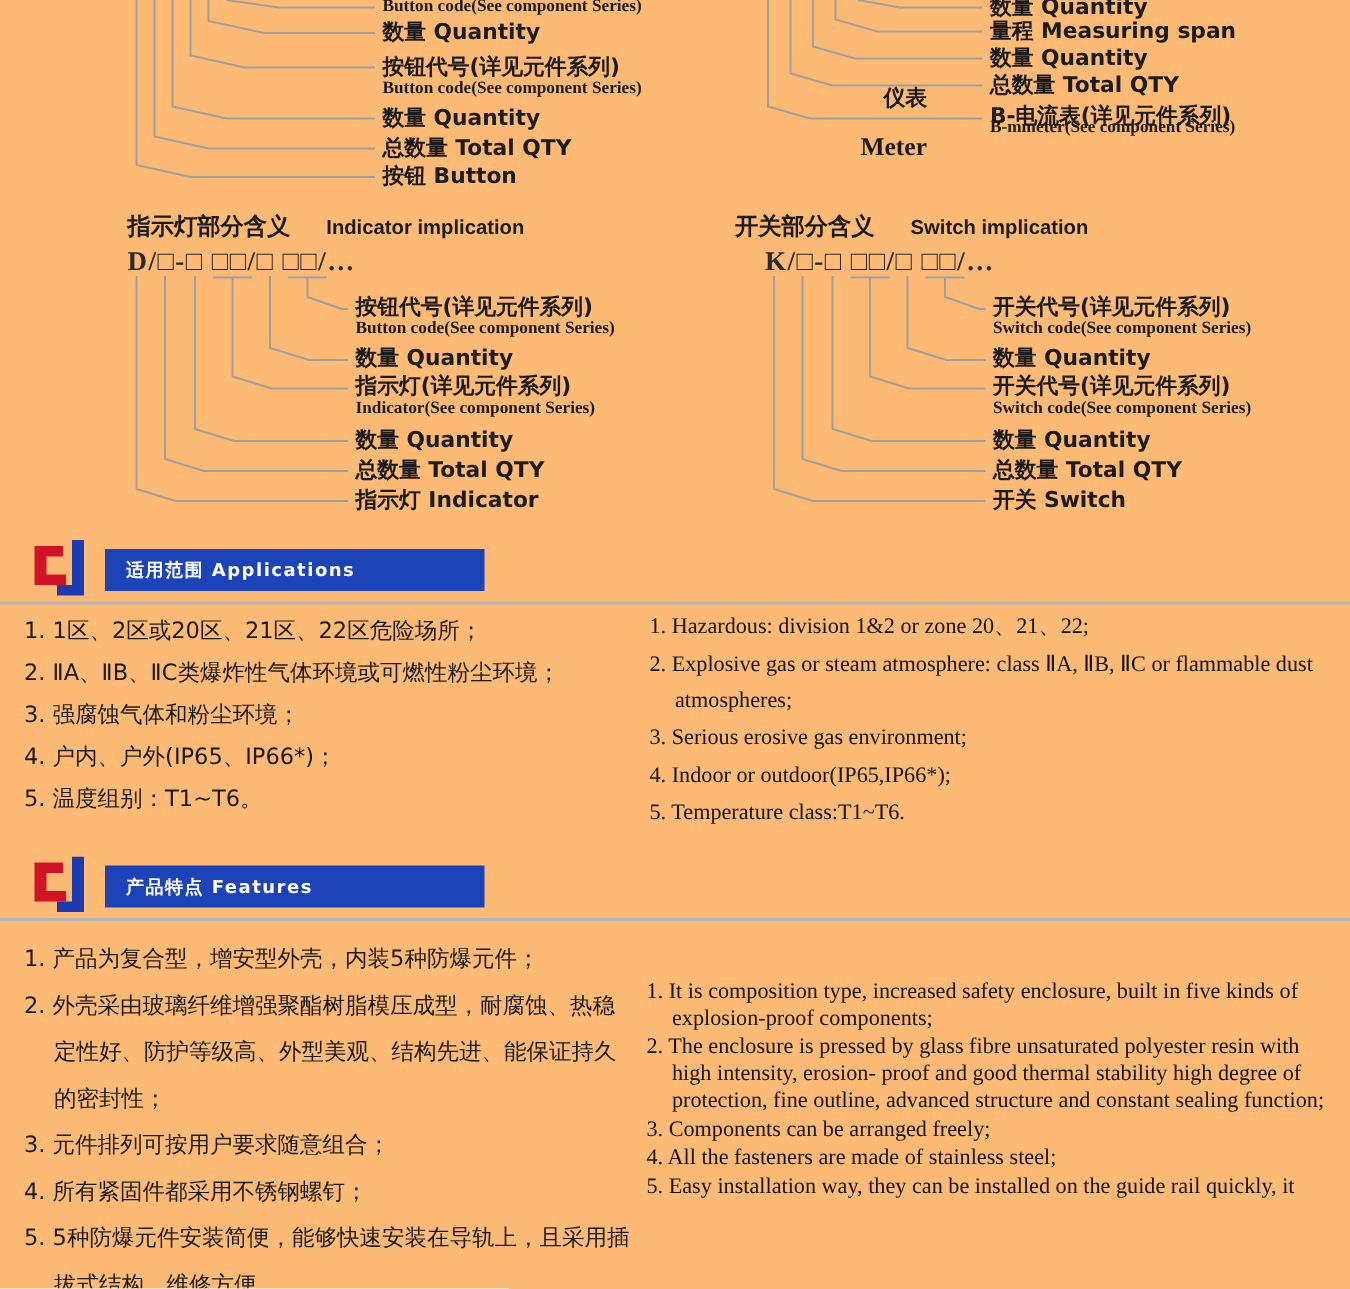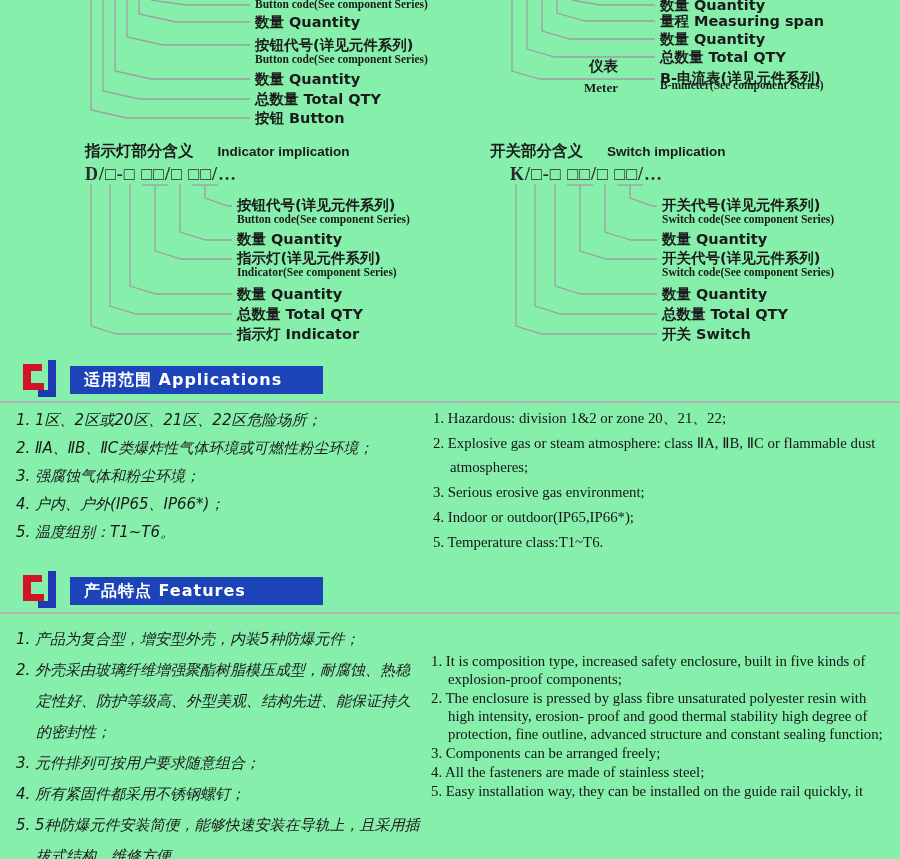--- a/index.html
+++ b/index.html
@@ -1,34 +1,34 @@
 <!DOCTYPE html>
 <html><head>
 <meta charset="utf-8">
 <style>
   html,body{margin:0;padding:0;background:#fff;}
-  .page{position:relative;width:900px;height:859px;background:#86efac;overflow:hidden;
+  .page{position:relative;width:900px;height:859px;background:#fdba74;overflow:hidden;
         font-family:"DejaVu Sans","Liberation Sans",sans-serif;color:#1b1b1b;}
   svg.lines{position:absolute;left:0;top:0;pointer-events:none;}
   .dlabel{position:absolute;white-space:nowrap;font-weight:700;font-size:14.5px;
           font-family:"DejaVu Sans",sans-serif;color:#1b1b1b;line-height:17px;}
   .dsub{position:absolute;white-space:nowrap;font-weight:700;font-size:11.5px;
         font-family:"Liberation Serif",serif;color:#1b1b1b;line-height:13px;}
   .dtitle{position:absolute;white-space:nowrap;}
   .dtitle .zh{font-weight:700;font-size:15.5px;font-family:"DejaVu Sans",sans-serif;}
   .dtitle .en{font-weight:700;font-size:13.5px;font-family:"Liberation Sans",sans-serif;margin-left:24px;}
   .formula{position:absolute;white-space:nowrap;font-weight:700;font-size:18px;letter-spacing:1px;
            font-family:"Liberation Serif","DejaVu Sans",serif;color:#2a2a2a;}
   .banner{position:absolute;left:70px;width:253px;height:28px;background:#1c44b8;}
-  .banner .txt{color:#ffffff;font-weight:700;font-size:16px;line-height:28px;padding-left:14px;
+  .banner .txt{color:#ffffff;font-weight:700;font-size:12px;line-height:28px;padding-left:14px;
                letter-spacing:1px;font-family:"DejaVu Sans",sans-serif;white-space:nowrap;}
   .hr{position:absolute;left:0;width:900px;height:2px;background:#b5b5b5;}
   .logo{position:absolute;left:20px;width:44px;height:40px;}
   .zh-list{position:absolute;left:16px;width:410px;font-size:15px;line-height:28px;
-           font-family:"DejaVu Sans",sans-serif;color:#1a1a1a;font-style:italic;}
+           font-family:"DejaVu Sans",sans-serif;color:#1a1a1a;}
   .zh-list .item{padding-left:20px;text-indent:-20px;}
   .en-list{position:absolute;font-size:14.8px;line-height:24px;
            font-family:"Liberation Serif",serif;color:#141414;}
   .en-list .item{padding-left:17px;text-indent:-17px;margin-bottom:1px;}
   .feat-zh{line-height:31px;}
   .feat-en{line-height:18px;margin-top:28px;}
   .side-label{position:absolute;left:558px;width:60px;text-align:right;}
 </style>
 </head>
 <body>
@@ -79,21 +79,21 @@
   <div class="dlabel" style="left:255px;top:91px">总数量 Total QTY</div>
   <div class="dlabel" style="left:255px;top:110px">按钮 Button</div>
 
   <div class="dlabel" style="left:660px;top:-3px">数量 Quantity</div>
   <div class="dlabel" style="left:660px;top:13px">量程 Measuring span</div>
   <div class="dlabel" style="left:660px;top:31px">数量 Quantity</div>
   <div class="dlabel" style="left:660px;top:49px">总数量 Total QTY</div>
   <div class="dlabel" style="left:660px;top:70px">B-电流表(详见元件系列)</div>
   <div class="dsub" style="left:660px;top:79px">B-mmeter(See component Series)</div>
   <div class="dlabel side-label" style="top:58px">仪表</div>
-  <div class="dsub side-label" style="top:81px;font-size:13px">Meter</div>
+  <div class="dsub side-label" style="top:91px;font-size:17px">Meter</div>
 
   <div class="dtitle" style="left:85px;top:141px">
     <span class="zh">指示灯部分含义</span><span class="en">Indicator implication</span>
   </div>
   <div class="formula" style="left:85px;top:164px">D/□-□ □□/□ □□/…</div>
   <div class="dlabel" style="left:237px;top:197px">按钮代号(详见元件系列)</div>
   <div class="dsub" style="left:237px;top:213px">Button code(See component Series)</div>
   <div class="dlabel" style="left:237px;top:231px">数量 Quantity</div>
   <div class="dlabel" style="left:237px;top:250px">指示灯(详见元件系列)</div>
   <div class="dsub" style="left:237px;top:266px">Indicator(See component Series)</div>

